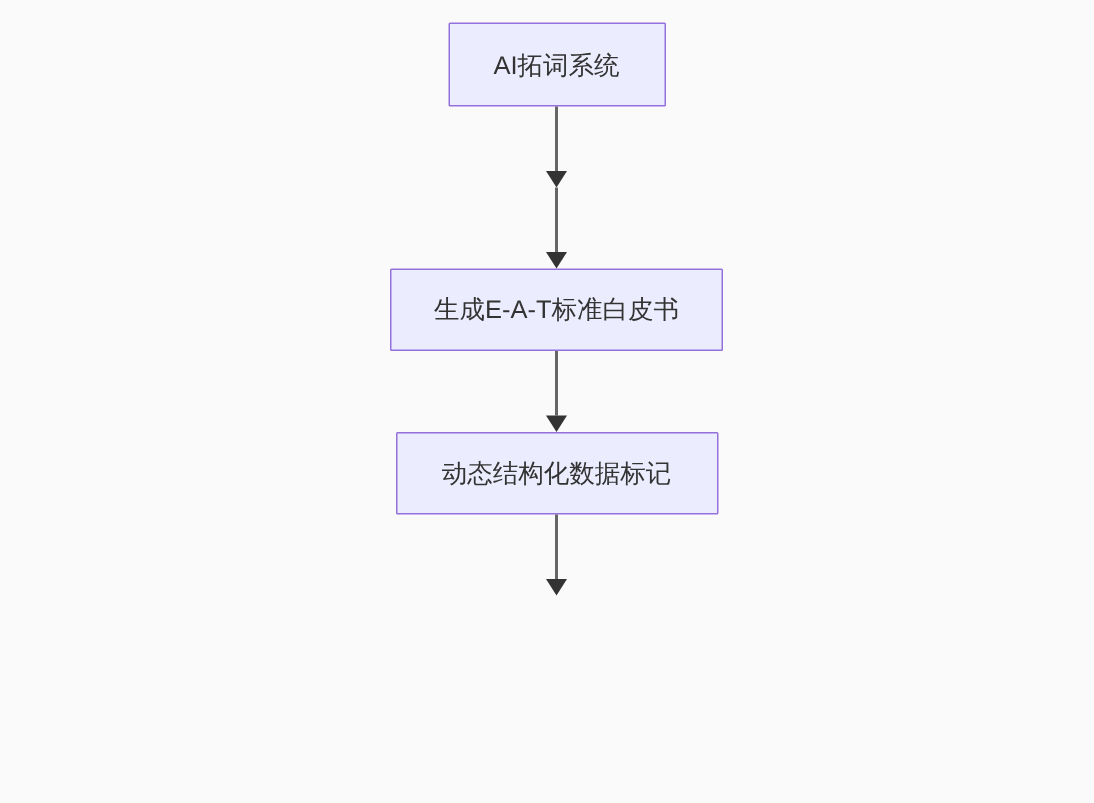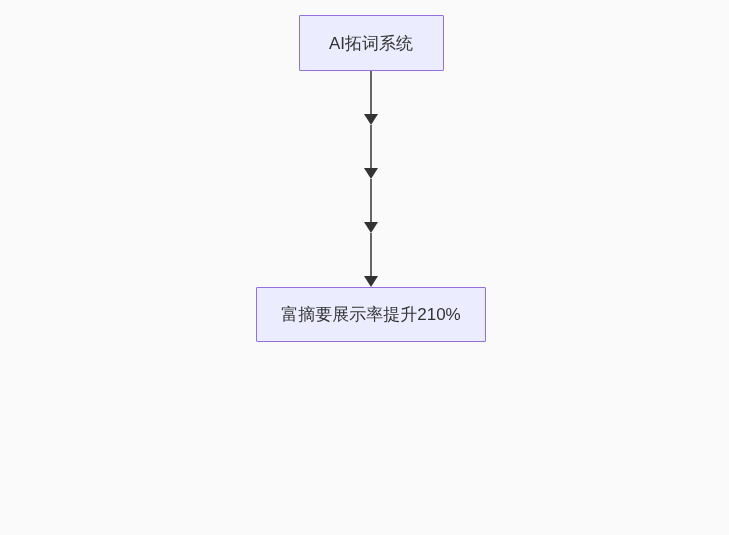--- a/index.html
+++ b/index.html
@@ -81,30 +81,33 @@
       <div class="line"></div>
       <div class="head"></div>
     </div>
 
 
     <div class="edge">
       <div class="line"></div>
       <div class="head"></div>
     </div>
 
+    <div class="node n3">
+      <span>生成E-A-T标准白皮书</span>
+    </div>
+
+    <div class="edge">
+      <div class="line"></div>
+      <div class="head"></div>
+    </div>
+
+    <div class="node n4">
+      <span>动态结构化数据标记</span>
+    </div>
 
     <div class="edge">
       <div class="line"></div>
       <div class="head"></div>
     </div>
 
 
-    <div class="edge">
-      <div class="line"></div>
-      <div class="head"></div>
-    </div>
-
-    <div class="node n5">
-      <span>富摘要展示率提升210%</span>
-    </div>
-
   </div>
 </div>
 
 </body></html>

